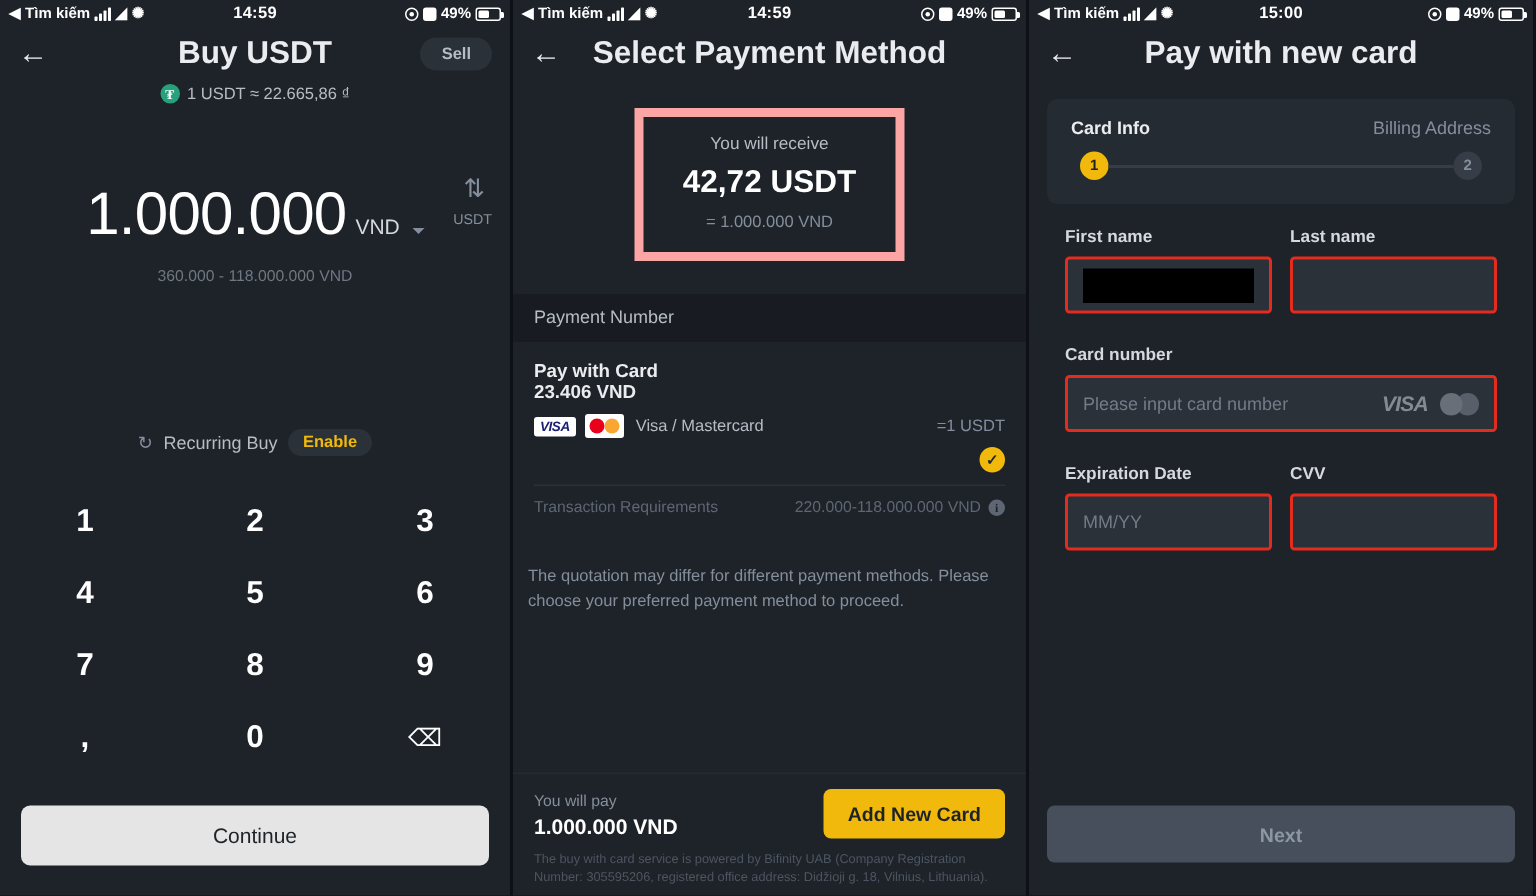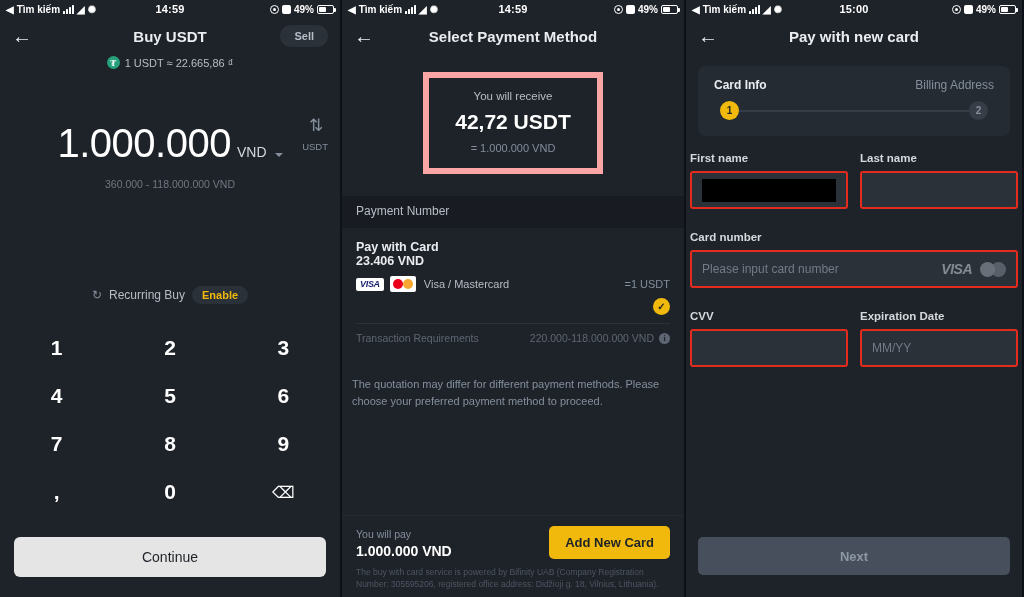--- a/index.html
+++ b/index.html
@@ -43,21 +43,21 @@
   .batt span { display:block; height:100%; width:50%; background:#fff; border-radius:1px; }
   .sq { width: 9px; height: 9px; background: #fff; border-radius: 2px; }
   .ring { width:9px;height:9px;border:1.4px solid #fff;border-radius:50%;position:relative; }
   .ring::after{content:'';position:absolute;inset:2px;background:#fff;border-radius:50%;}
 
   
   .navbar { height: 36px; display: flex; align-items: center; padding: 0 12px; position: relative; }
   .back { font-size: 20px; color: #eaecef; line-height: 1; cursor: pointer; width: 24px; }
   .nav-title {
     position: absolute; left: 0; right: 0; text-align: center;
-    font-size: 15px; font-weight: bold; color: #eaecef; pointer-events: none;
+    font-size: 21px; font-weight: bold; color: #eaecef; pointer-events: none;
   }
   .sell-btn {
     margin-left: auto; background: #2b3139; color: #b7bdc6;
     font-size: 11px; font-weight: bold; padding: 5px 14px; border-radius: 12px;
     z-index: 2; border: none; cursor: pointer; font-family: inherit;
   }
 
   
   .rate-row {
     display:flex; align-items:center; justify-content:center; gap:5px;
@@ -173,21 +173,21 @@
   .step-lbl { font-size:12px; font-weight:bold; color:#eaecef; }
   .step-lbl.inactive { color:#848e9c; font-weight:normal; }
   .step-track { display:flex; align-items:center; margin-top:9px; padding: 0 6px; }
   .dot {
     width:19px;height:19px;border-radius:50%; display:flex;align-items:center;justify-content:center;
     font-size:10px;font-weight:bold; flex-shrink:0;
   }
   .dot.active { background:#f0b90b; color:#1e2329; }
   .dot.idle { background:#363d47; color:#848e9c; }
   .track-line { flex:1; height:2px; background:#363d47; }
-  .form { padding: 16px 4px 0; }
+  .form { padding: 16px 24px 0; }
   .field-row { display:flex; gap:12px; }
   .field { flex:1; }
   .field-lbl { font-size:11.5px; color:#d5d9dd; font-weight:bold; margin-bottom:7px; }
   .field-box {
     border:2px solid #e32b1e; height:38px; background:#2b3139; border-radius:3px;
     display:flex; align-items:center; padding: 0 10px; cursor:text;
   }
   .field-box.plain { background:#2b3139; }
   .redact { background:#000; height:23px; width:100%; }
   .ph { font-size:12px; color:#737b87; }
@@ -432,26 +432,26 @@
         <span class="ph">Please input card number</span>
         <span class="card-brands">
           <span class="visa-gray">VISA</span>
           <span class="mc-gray"></span>
         </span>
       </div>
     </div>
 
     <div class="field-row mt22">
       <div class="field">
-        <div class="field-lbl">CVV</div>
-        <div class="field-box"></div>
-      </div>
-      <div class="field">
         <div class="field-lbl">Expiration Date</div>
         <div class="field-box">
           <span class="ph">MM/YY</span>
         </div>
       </div>
+      <div class="field">
+        <div class="field-lbl">CVV</div>
+        <div class="field-box"></div>
+      </div>
     </div>
   </div>
 
   <button class="next-btn">Next</button>
 </div>
 
 </body></html>

